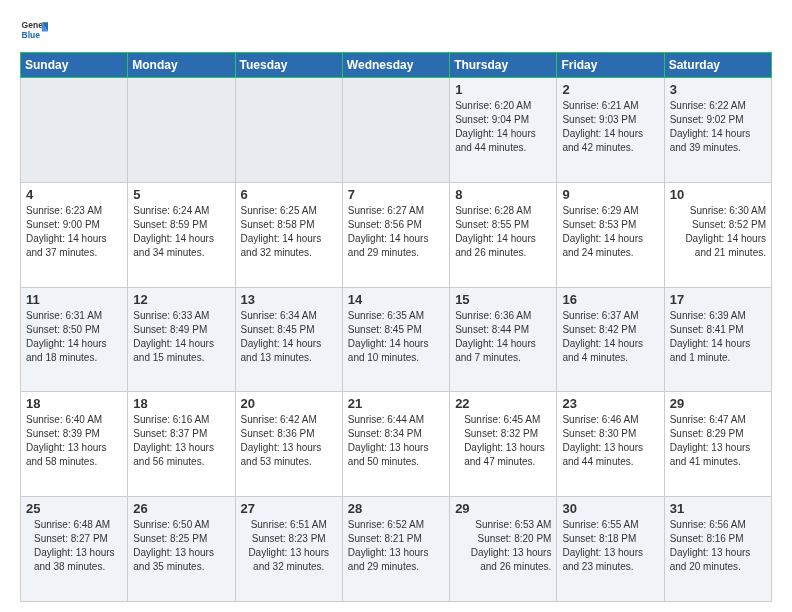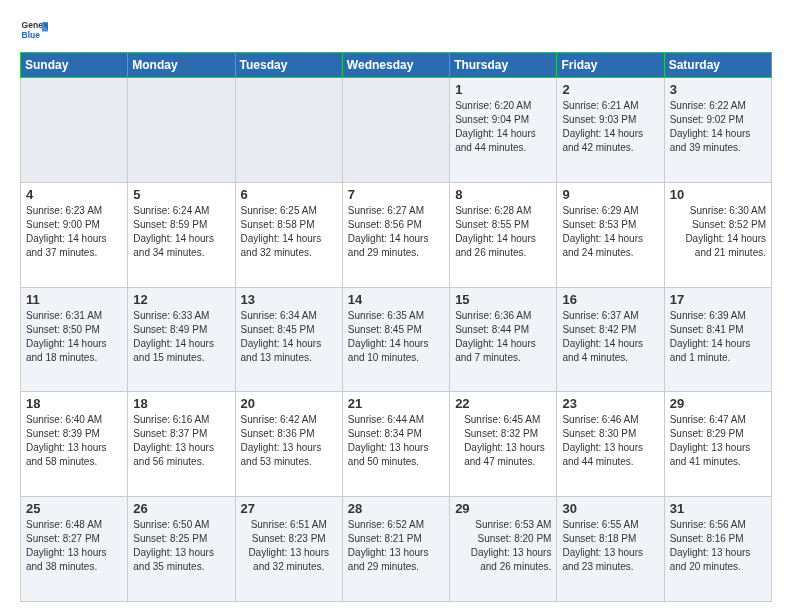--- a/index.html
+++ b/index.html
@@ -300,21 +300,21 @@
             <div class="day-num">29</div>
             <div class="day-info" style="white-space: pre-line;">Sunrise: 6:47 AM
 Sunset: 8:29 PM
 Daylight: 13 hours
 and 41 minutes.</div>
           </td>
         </tr>
         <tr class="row-alt">
           <td>
             <div class="day-num">25</div>
-            <div class="day-info" style="white-space: pre-line;">Sunrise: 6:48 AM
+            <div class="day-info" style="white-space: pre-line; margin-left: 8px;">Sunrise: 6:48 AM
 Sunset: 8:27 PM
 Daylight: 13 hours
 and 38 minutes.</div>
           </td>
           <td>
             <div class="day-num">26</div>
             <div class="day-info" style="white-space: pre-line;">Sunrise: 6:50 AM
 Sunset: 8:25 PM
 Daylight: 13 hours
 and 35 minutes.</div>

